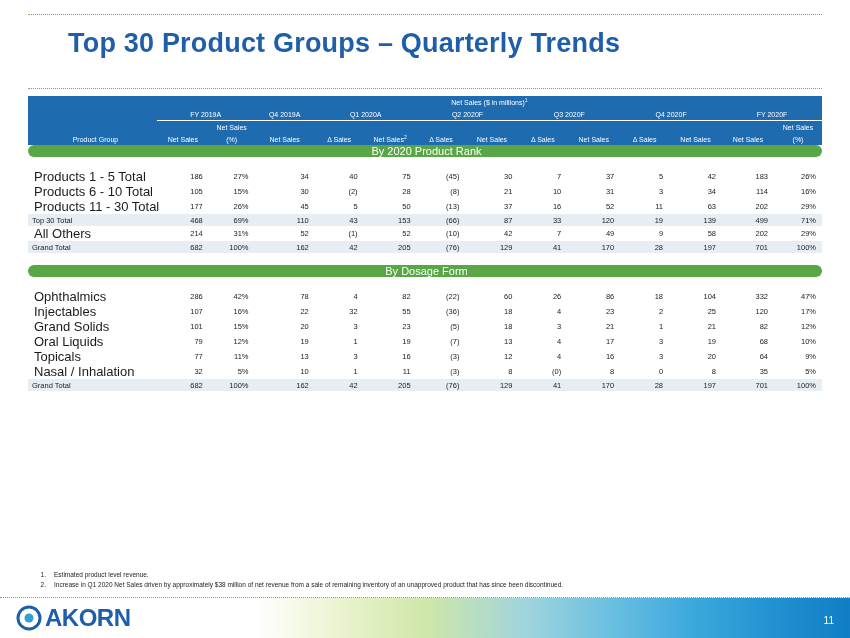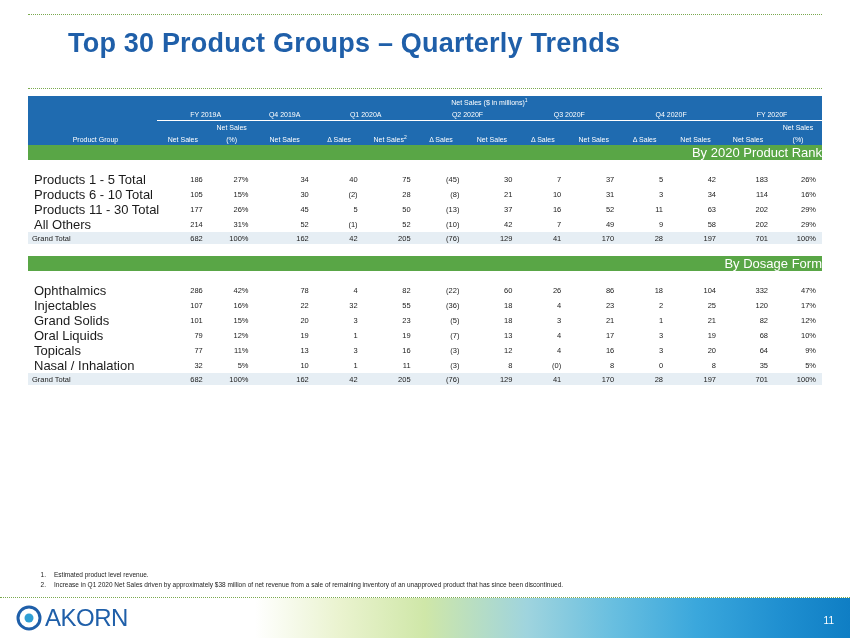--- a/index.html
+++ b/index.html
@@ -76,24 +76,25 @@
     text-align: center;
     height: 13px;
   }
   .hdr-title-row td {
     height: 11px;
   }
   .grp-hdr {
     background: #59a646;
     color: #ffffff;
     font-weight: bold;
-    font-size: 13px;
-    text-align: right;
+    font-size: 11px;
+    text-align: center;
     padding-left: 3px !important;
     height: 12px;
+    border-radius: 6px;
   }
   .lbl {
     text-align: left;
     padding-left: 6px !important;
     font-size: 13px;
     white-space: nowrap;
   }
   .lbl-b {
     text-align: left;
     padding-left: 4px !important;
@@ -177,21 +178,21 @@
   .logo {
     position: absolute;
     left: 16px;
     bottom: 6px;
     display: flex;
     align-items: center;
     gap: 3px;
   }
   .logo-text {
     font-size: 24px;
-    font-weight: normal;
+    font-weight: bold;
     color: #1f5fa9;
     letter-spacing: -0.5px;
   }
   .page-num {
     position: absolute;
     right: 16px;
     bottom: 12px;
     font-size: 10px;
     color: #ffffff;
   }
@@ -327,20 +328,36 @@
         <td class="num">50</td>
         <td class="num">(13)</td>
         <td class="num">37</td>
         <td class="num">16</td>
         <td class="num">52</td>
         <td class="num">11</td>
         <td class="num">63</td>
         <td class="num">202</td>
         <td class="num">29%</td>
       </tr>
+      <tr class="tot-row">
+        <td class="lbl-b">Top 30 Total</td>
+        <td class="num-b">468</td>
+        <td class="num-b">69%</td>
+        <td class="num-b">110</td>
+        <td class="num-b">43</td>
+        <td class="num-b">153</td>
+        <td class="num-b">(66)</td>
+        <td class="num-b">87</td>
+        <td class="num-b">33</td>
+        <td class="num-b">120</td>
+        <td class="num-b">19</td>
+        <td class="num-b">139</td>
+        <td class="num-b">499</td>
+        <td class="num-b">71%</td>
+      </tr>
       <tr>
         <td class="lbl">All Others</td>
         <td class="num">214</td>
         <td class="num">31%</td>
         <td class="num">52</td>
         <td class="num">(1)</td>
         <td class="num">52</td>
         <td class="num">(10)</td>
         <td class="num">42</td>
         <td class="num">7</td>

